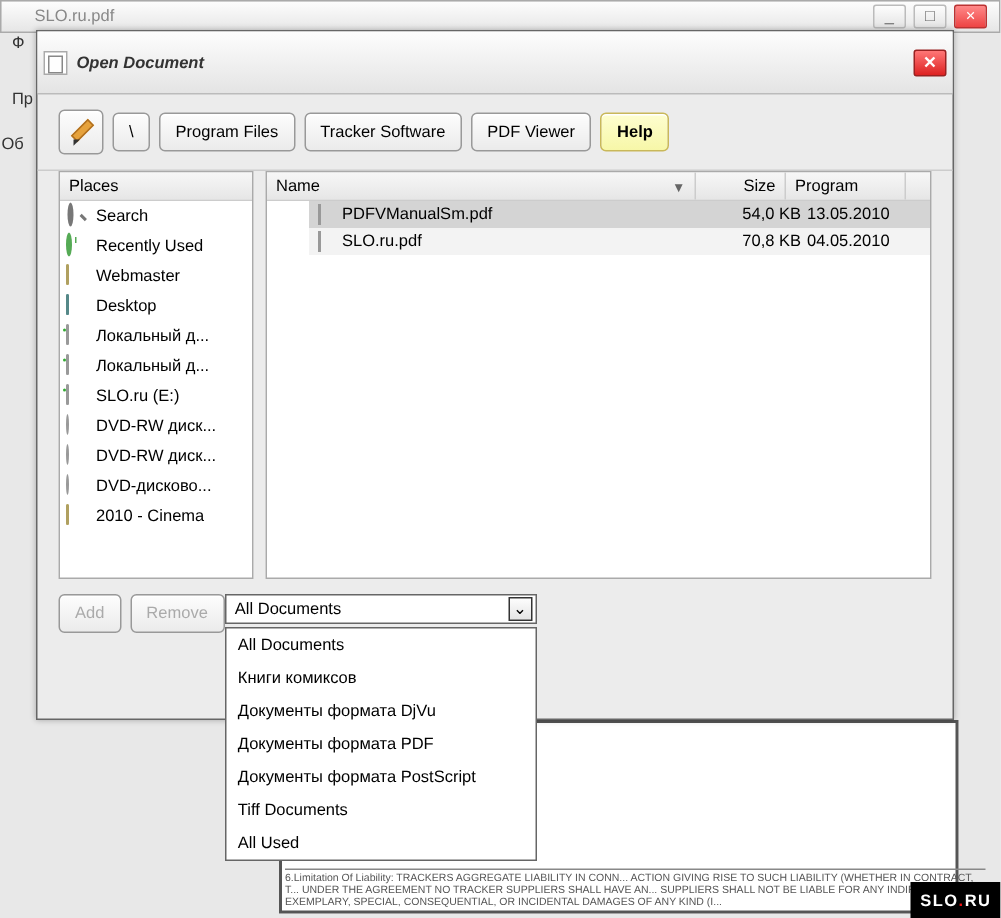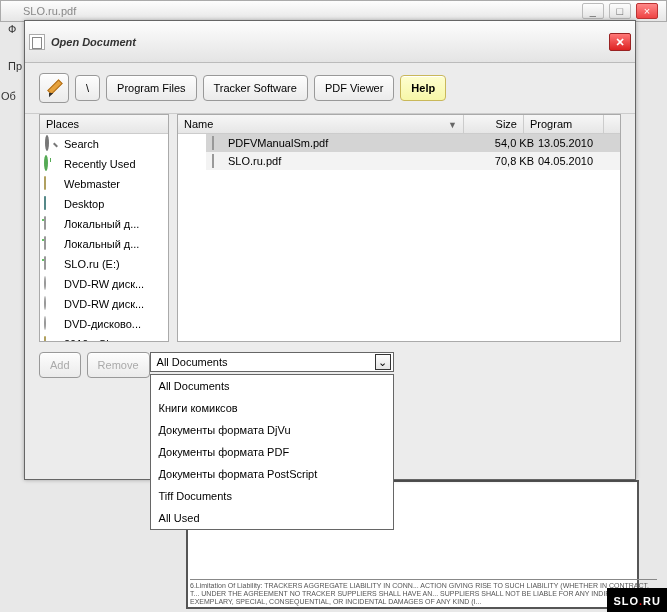--- a/index.html
+++ b/index.html
@@ -30,21 +30,21 @@
 .tb-close { width: 22px; height: 18px; background: linear-gradient(#f77,#d22); border: 1px solid #922; border-radius: 2px; color: #fff; text-align: center; line-height: 16px; font-weight: bold; cursor: pointer; }
 
 .toolbar { padding: 10px 14px; display: flex; gap: 6px; align-items: center; border-bottom: 1px solid #ccc; }
 .btn { background: linear-gradient(#fdfdfd,#ebebeb); border: 1px solid #999; border-radius: 4px; padding: 6px 10px; cursor: pointer; box-shadow: 0 1px 0 #fff inset; }
 .btn.icon-only { padding: 4px; width: 30px; height: 30px; display: flex; align-items: center; justify-content: center; }
 .btn.help { background: linear-gradient(#fefed0,#f7f7a8); border-color: #c9b85a; font-weight: bold; }
 .pencil-icon { width: 16px; height: 16px; position: relative; }
 .pencil-icon::before { content: ""; position: absolute; width: 4px; height: 14px; background: #e6a23c; border: 1px solid #b07020; transform: rotate(45deg); left: 6px; top: -1px; }
 .pencil-icon::after { content: ""; position: absolute; bottom: 0; left: 0; border: 3px solid transparent; border-right-color: #333; transform: rotate(45deg); }
 
-.body-row { display: flex; padding: 0 14px; height: 228px; gap: 8px; }
+.body-row { display: flex; padding: 0 14px; height: 272px; gap: 8px; }
 .places { width: 130px; border: 1px solid #aaa; background: #fff; display: flex; flex-direction: column; }
 .places-header { background: linear-gradient(#f7f7f7,#e6e6e6); border-bottom: 1px solid #ccc; padding: 3px 6px; font-weight: normal; }
 .places-list { flex: 1; overflow-y: auto; }
 .place-item { padding: 3px 4px; display: flex; align-items: center; gap: 4px; cursor: pointer; }
 .pi-icon { width: 16px; height: 14px; flex-shrink: 0; }
 .pi-label { white-space: nowrap; overflow: hidden; text-overflow: ellipsis; }
 .ic-search { border: 2px solid #777; border-radius: 50%; width: 8px; height: 8px; position: relative; margin: 1px; }
 .ic-search::after { content: ""; position: absolute; width: 5px; height: 2px; background: #777; transform: rotate(45deg); left: 6px; top: 7px; }
 .ic-recent { border: 2px solid #5a5; border-radius: 50%; width: 9px; height: 9px; position: relative; }
 .ic-recent::after { content: ""; position: absolute; width: 1px; height: 4px; background: #5a5; left: 4px; top: 1px; }
@@ -68,21 +68,21 @@
 .file-row.selected { background: #d4d4d4; }
 .fr-icon { width: 16px; }
 .fr-doc { width: 10px; height: 12px; border: 1px solid #999; background: #fff; }
 .fr-name { flex: 1; }
 .fr-size { width: 60px; text-align: right; }
 .fr-mod { width: 80px; padding-left: 4px; }
 
 .bottom-row { padding: 10px 14px; display: flex; align-items: flex-start; }
 .btn-group { display: flex; gap: 6px; }
 .btn.disabled { color: #aaa; cursor: default; }
-.filter-wrap { position: relative; width: 244px; }
+.filter-wrap { position: relative; width: 208px; }
 .filter-sel { width: 100%; border: 1px solid #666; background: #fff; padding: 3px 6px; display: flex; justify-content: space-between; align-items: center; cursor: pointer; }
 .filter-arrow { border: 1px solid #333; width: 16px; height: 16px; text-align: center; line-height: 14px; margin: -2px -4px -2px 0; background: linear-gradient(#fdfdfd,#e4e4e4); }
 .dropdown { position: absolute; top: 22px; left: 0; right: 0; background: #fff; border: 1px solid #666; z-index: 10; }
 .dd-item { padding: 5px 8px; cursor: pointer; }
 
 ::-webkit-scrollbar { width: 16px; }
 ::-webkit-scrollbar-track { background: #eee; border-left: 1px solid #ccc; }
 ::-webkit-scrollbar-thumb { background: #ccc; border: 1px solid #aaa; }
 </style>
 </head>

